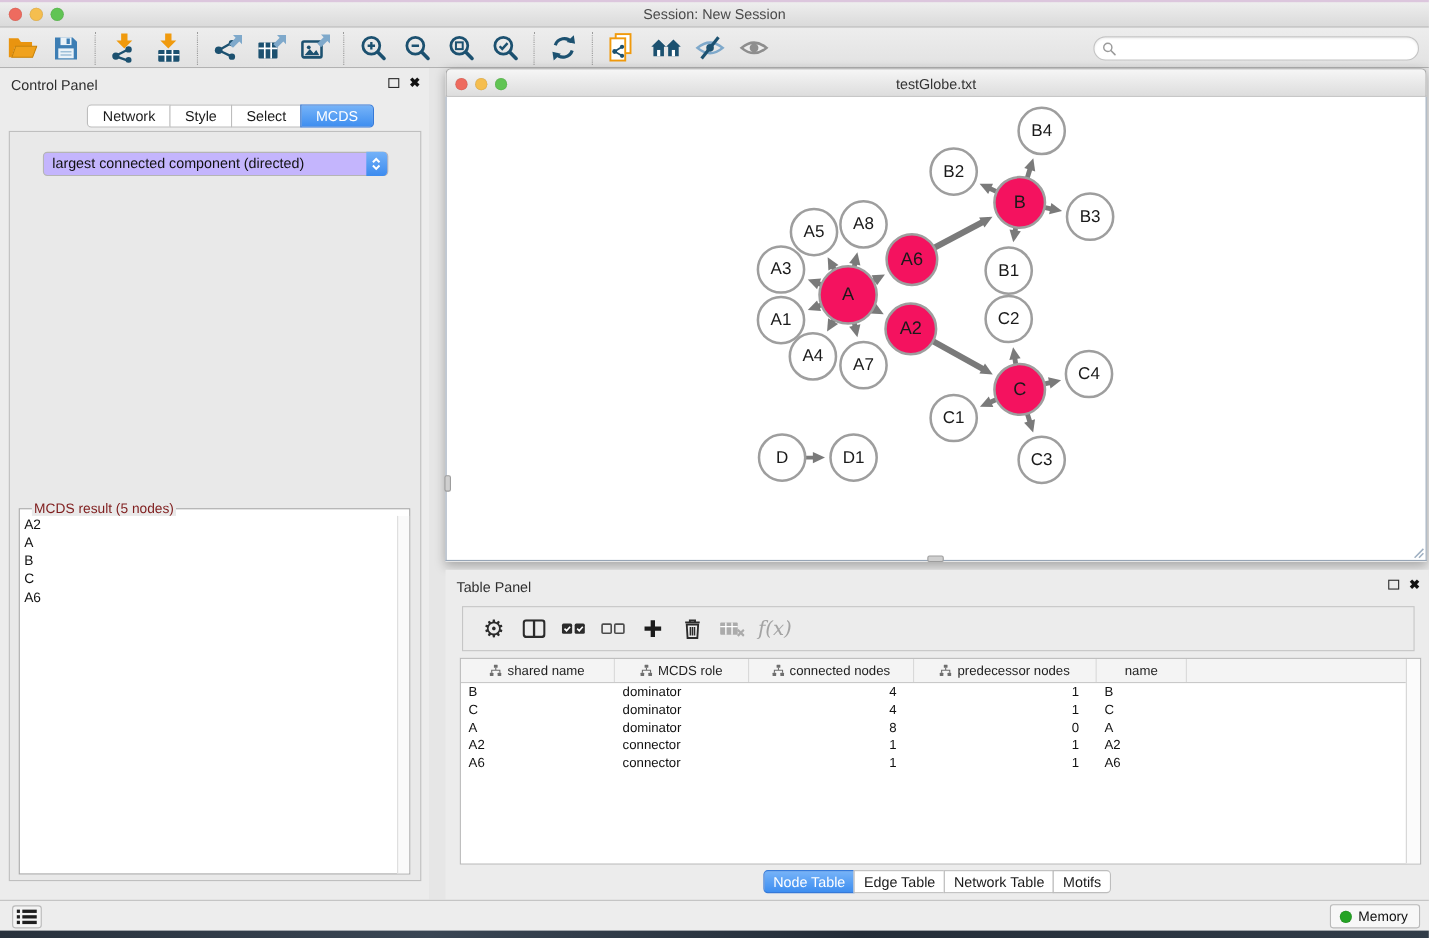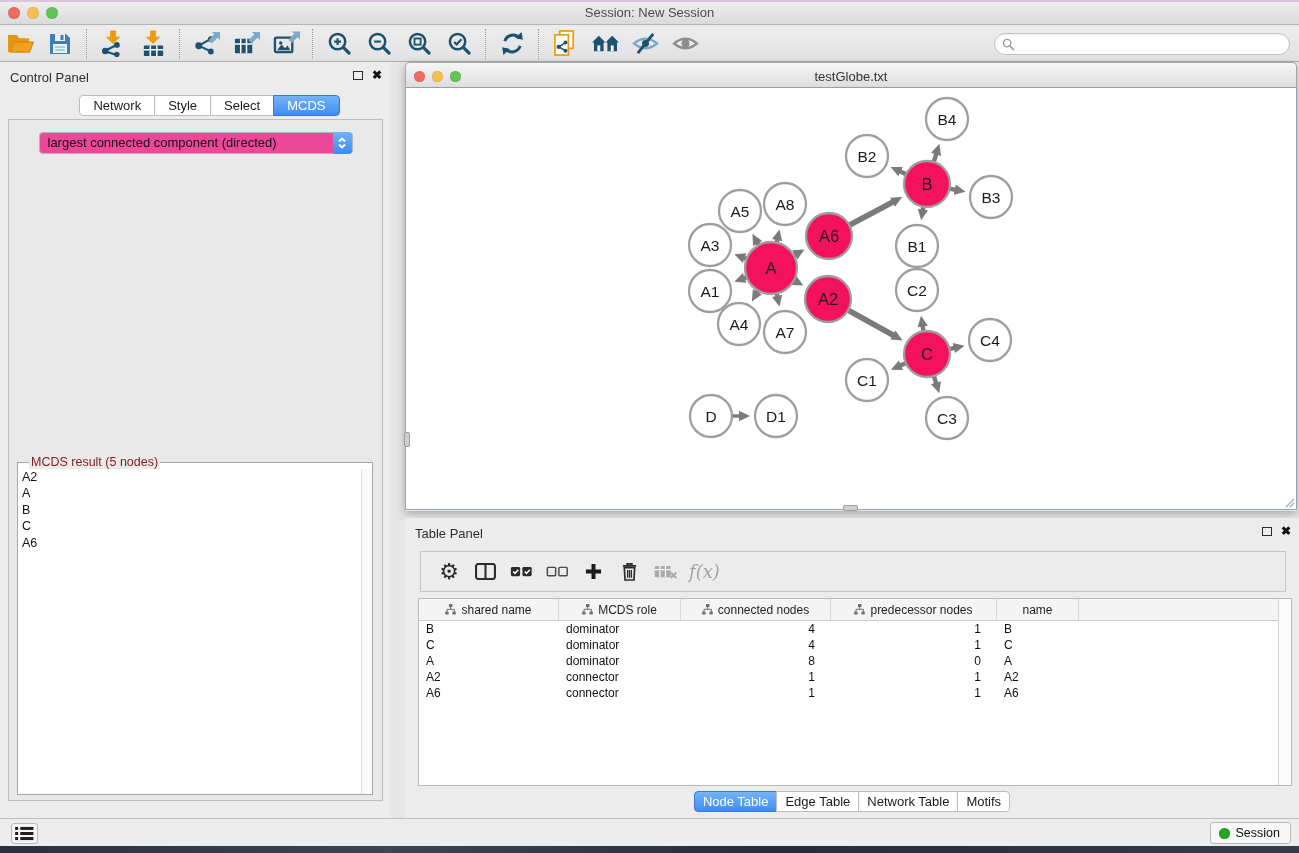--- a/index.html
+++ b/index.html
@@ -37,21 +37,21 @@
   .panel-icons { position:absolute; right:8px; top:8px; display:flex; align-items:center; gap:9px; }
   .float-box { width:10px; height:9px; border:1.6px solid #2B2B2B; display:inline-block; }
   .close-x { font-size:12px; color:#111; font-weight:bold; line-height:10px; }
   .seg-tabs { position:absolute; top:33px; left:0; width:100%; display:flex; justify-content:center;padding-left:29px; }
   .seg-tab { font-size:13px; color:#1A1A1A; background:#FFF; border:1px solid #BDBDBD; padding:2px 13px; margin-left:-1px; }
   .seg-tab:first-child { border-radius:4px 0 0 4px; margin-left:0; }
   .seg-tab:last-child { border-radius:0 4px 4px 0; }
   .seg-tab.active { background:linear-gradient(#76B3F8,#3E8EF0); border-color:#3579D8; color:#fff; }
   .cp-inner { position:absolute; left:8px; top:57px; width:375px; height:682px; background:#E9E9E9; border:1px solid #BFBFBF; }
   .opt-label { margin-top:19px; text-align:center; font-size:13px; color:#1A1A1A; }
-  .dropdown { position:relative; margin:12px auto 0; width:314px; height:22px; background:#ec4899; border:1px solid #B5B5B5; border-radius:4px;
+  .dropdown { position:relative; margin:18px auto 0; width:314px; height:22px; background:#c4b5fd; border:1px solid #B5B5B5; border-radius:4px;
     font-size:13px; color:#111; line-height:20px; padding-left:8px; }
   .dropdown .cap { position:absolute; right:0; top:-1px; width:19px; height:22px; border-radius:0 4px 4px 0;
     background:linear-gradient(#74B2F8,#3C8BEF); display:flex; align-items:center; justify-content:center; }
   .btn-row { margin-top:13px; display:flex; justify-content:center; gap:12px; }
   .mac-btn { font-size:13px; color:#1A1A1A; background:linear-gradient(#FFFFFF,#F1F1F1); border:1px solid #BCBCBC; border-radius:4px;
     padding:2px 14px; height:22px; }
   fieldset.mcds-result { position:absolute; left:8px; top:335px; width:356px; height:340px;
     border:1px solid #A6A6A6; background:#fff; }
   fieldset.mcds-result legend { font-size:12.5px; color:#7f1d1d; margin-left:11px; padding:0 2px; background:#E9E9E9; }
   .mcds-list { position:absolute; left:0; top:0; width:100%; height:100%; font-size:12.5px; color:#111; }
@@ -556,16 +556,16 @@
           <rect y="6.4" width="3.2" height="3.2"></rect>
           <rect y="11.8" width="3.2" height="3.2"></rect>
           <rect x="5.5" y="1" width="14" height="3.2"></rect>
           <rect x="5.5" y="6.4" width="14" height="3.2"></rect>
           <rect x="5.5" y="11.8" width="14" height="3.2"></rect>
         </g>
       </svg>
   </span>
   <span class="memory-btn">
     <span class="mem-dot"></span>
-    <span>Session</span>
+    <span>Memory</span>
   </span>
 </div>
 <div class="desktop-strip"></div>
 
 </body></html>

